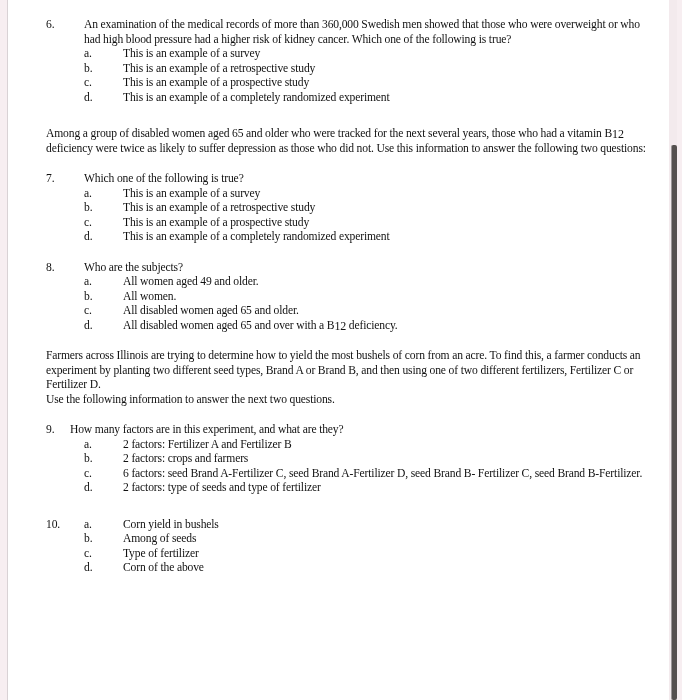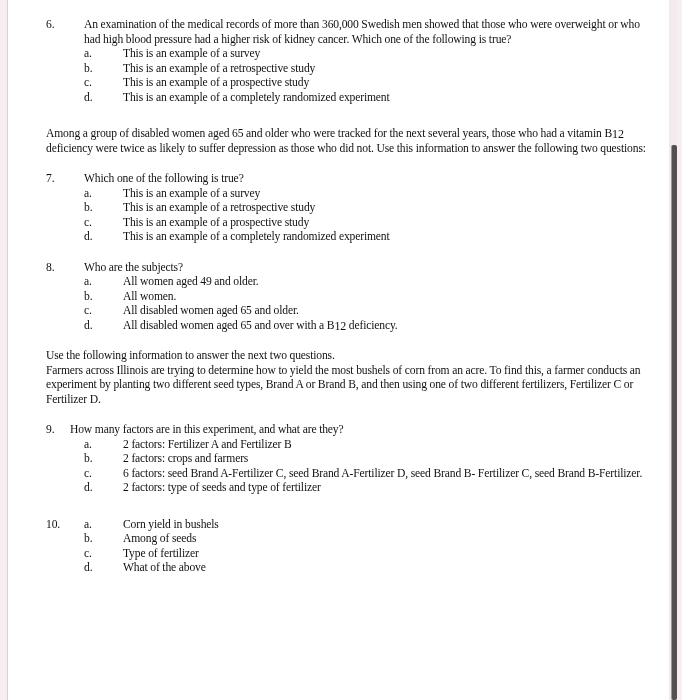--- a/index.html
+++ b/index.html
@@ -125,22 +125,22 @@
         </div>
       <div class="opt">
           <span class="opt-letter">d.</span>
           <span class="opt-text"><span>All disabled women aged 65 and over with a B</span><sub>12</sub><span> deficiency.</span></span>
         </div>
     </div>
   </div>
 
   <div class="gap-l"></div>
 
+  <p class="para">Farmers across Illinois are trying to determine how to yield the most bushels of corn from an acre.  To find this, a farmer conducts an experiment by planting two different seed types, Brand A or Brand B, and then using one of two different fertilizers, Fertilizer C or Fertilizer D.</p>
   <p class="para"><span>Use the following information to answer the </span><b>next two questions</b><span>.</span></p>
-  <p class="para">Farmers across Illinois are trying to determine how to yield the most bushels of corn from an acre.  To find this, a farmer conducts an experiment by planting two different seed types, Brand A or Brand B, and then using one of two different fertilizers, Fertilizer C or Fertilizer D.</p>
 
   <div class="gap-l"></div>
 
   <div class="q q9">
     <span class="q-num">9.</span>
     <div class="q-text" style="margin-left:24px">How many factors are in this experiment, and what are they?</div>
     <div class="opts">
       <div class="opt">
           <span class="opt-letter">a.</span>
           <span class="opt-text">2 factors:  Fertilizer A and Fertilizer B</span>
@@ -173,18 +173,18 @@
       <div class="opt">
           <span class="opt-letter">b.</span>
           <span class="opt-text">Among of seeds</span>
         </div>
       <div class="opt">
           <span class="opt-letter">c.</span>
           <span class="opt-text">Type of fertilizer</span>
         </div>
       <div class="opt">
           <span class="opt-letter">d.</span>
-          <span class="opt-text">What of the above</span>
+          <span class="opt-text">Corn of the above</span>
         </div>
     </div>
   </div>
 
 </div>
 
 </body></html>

